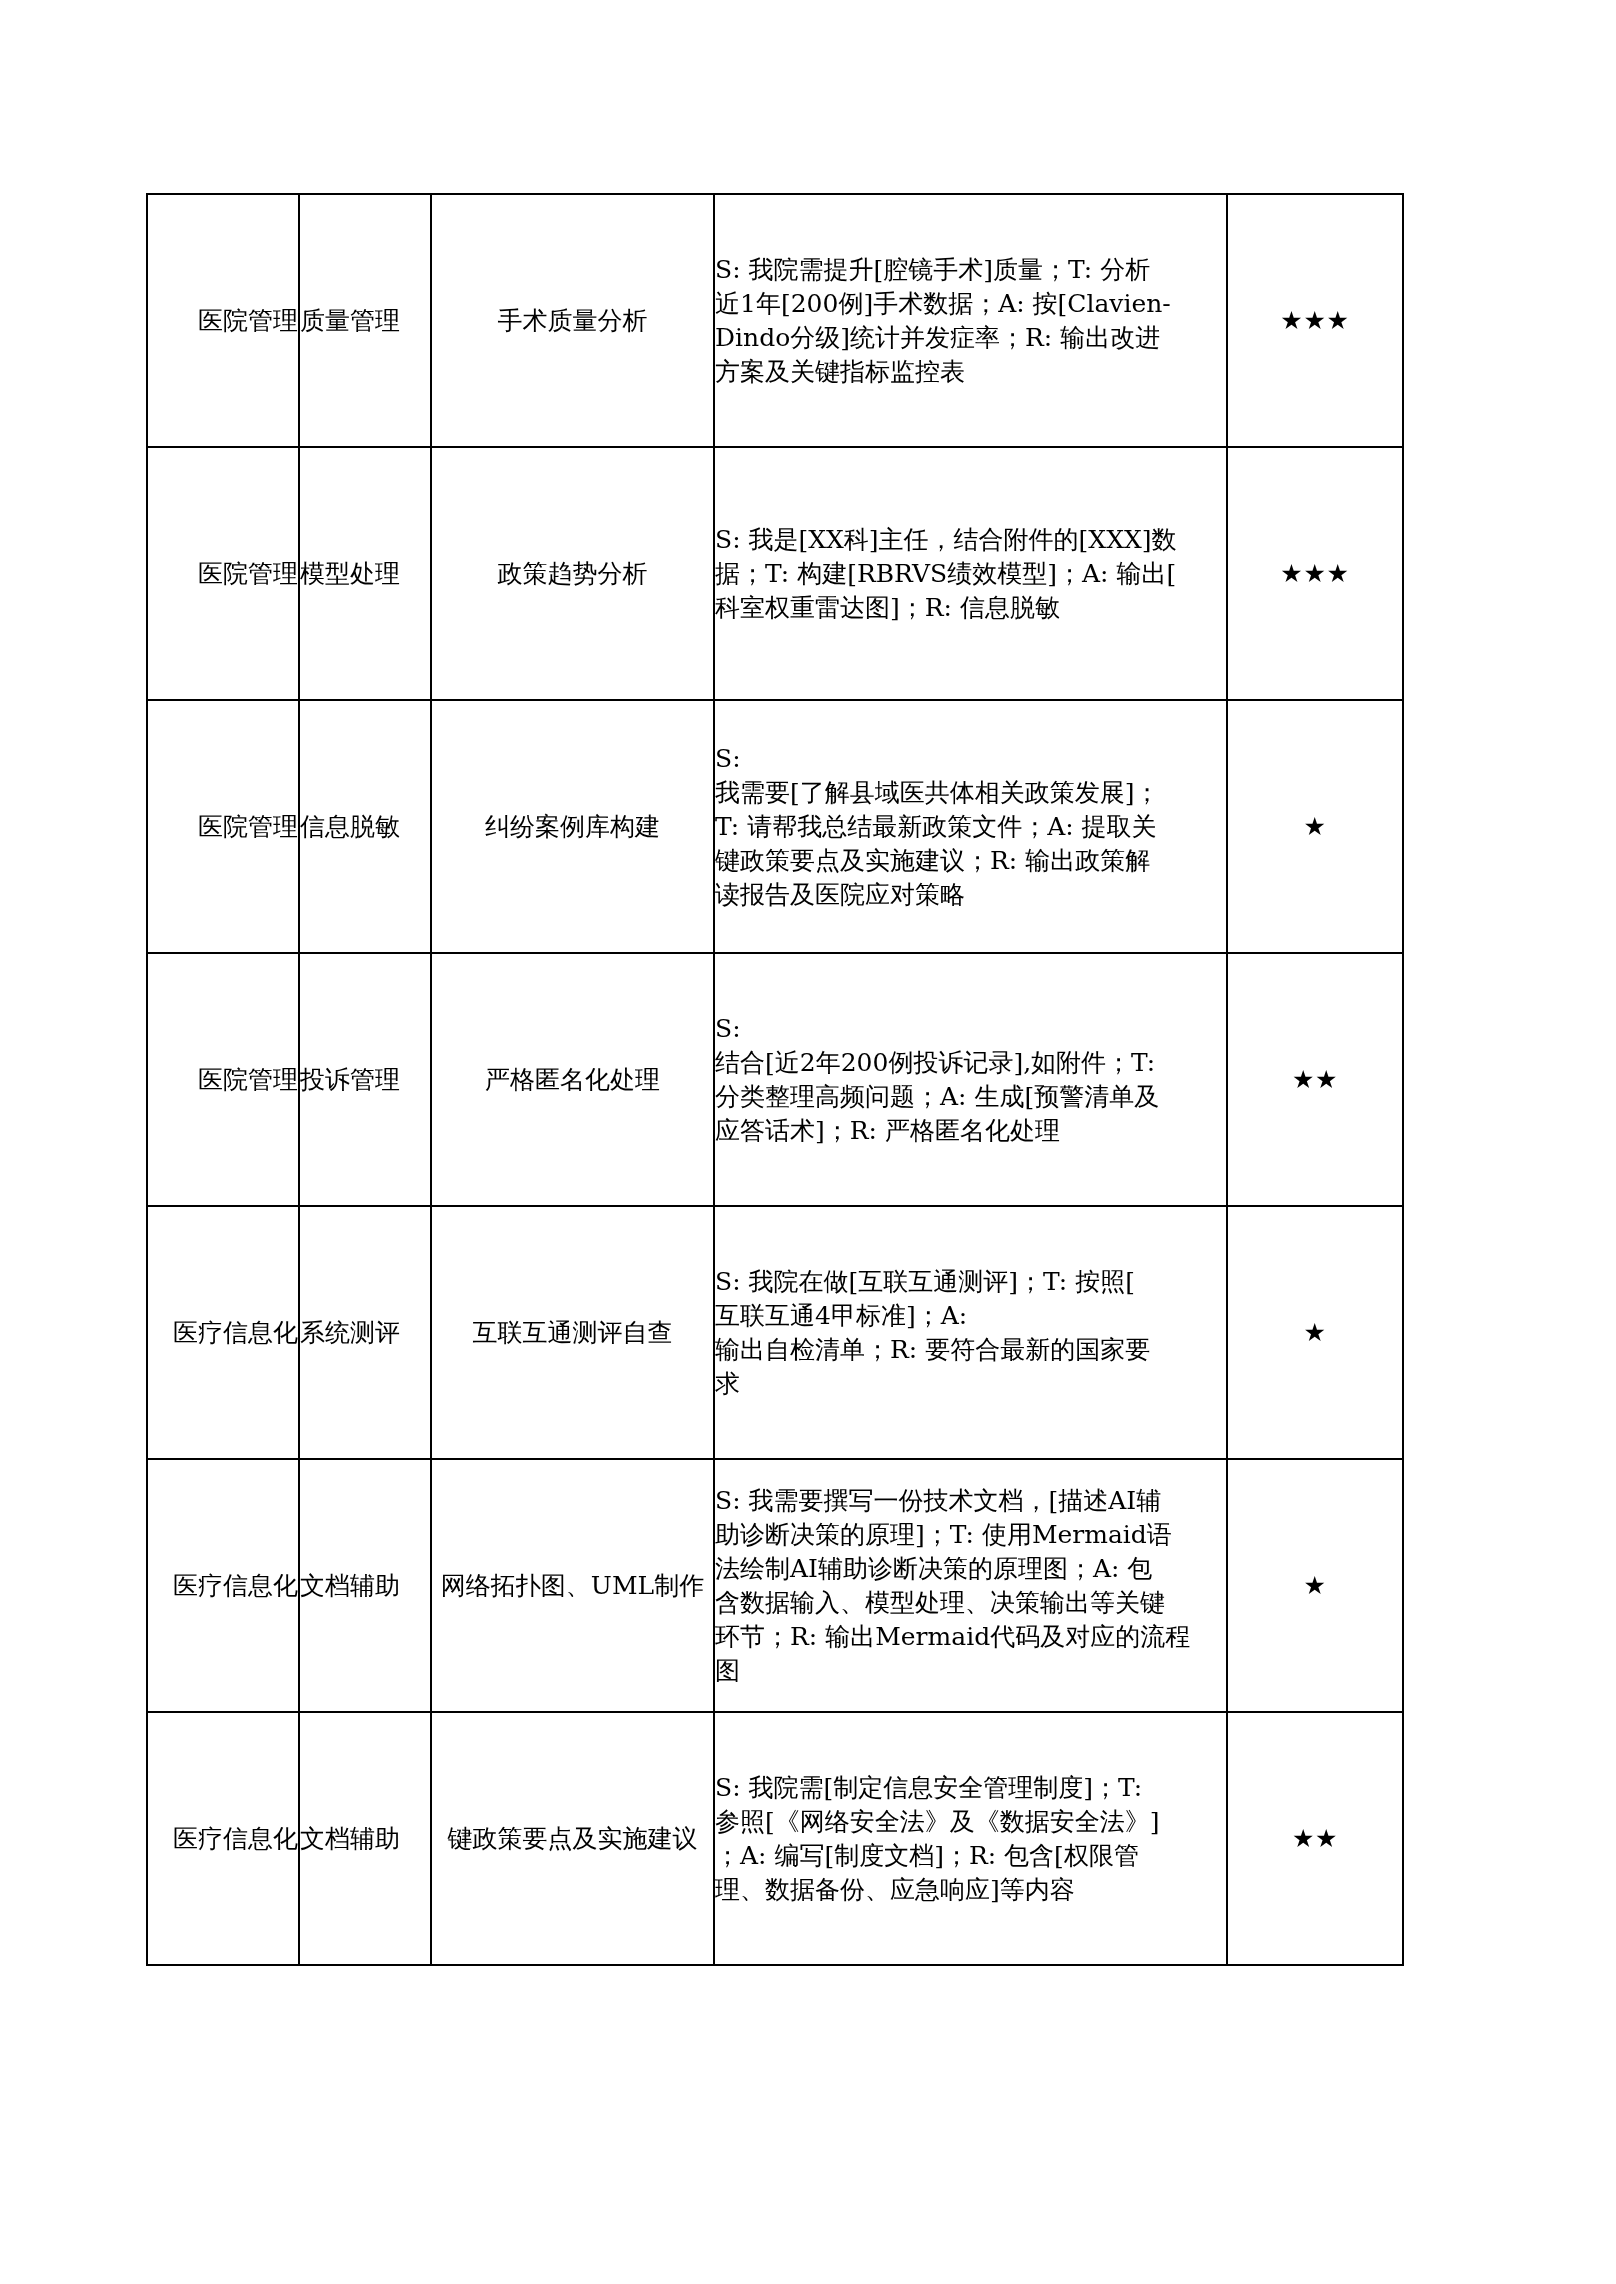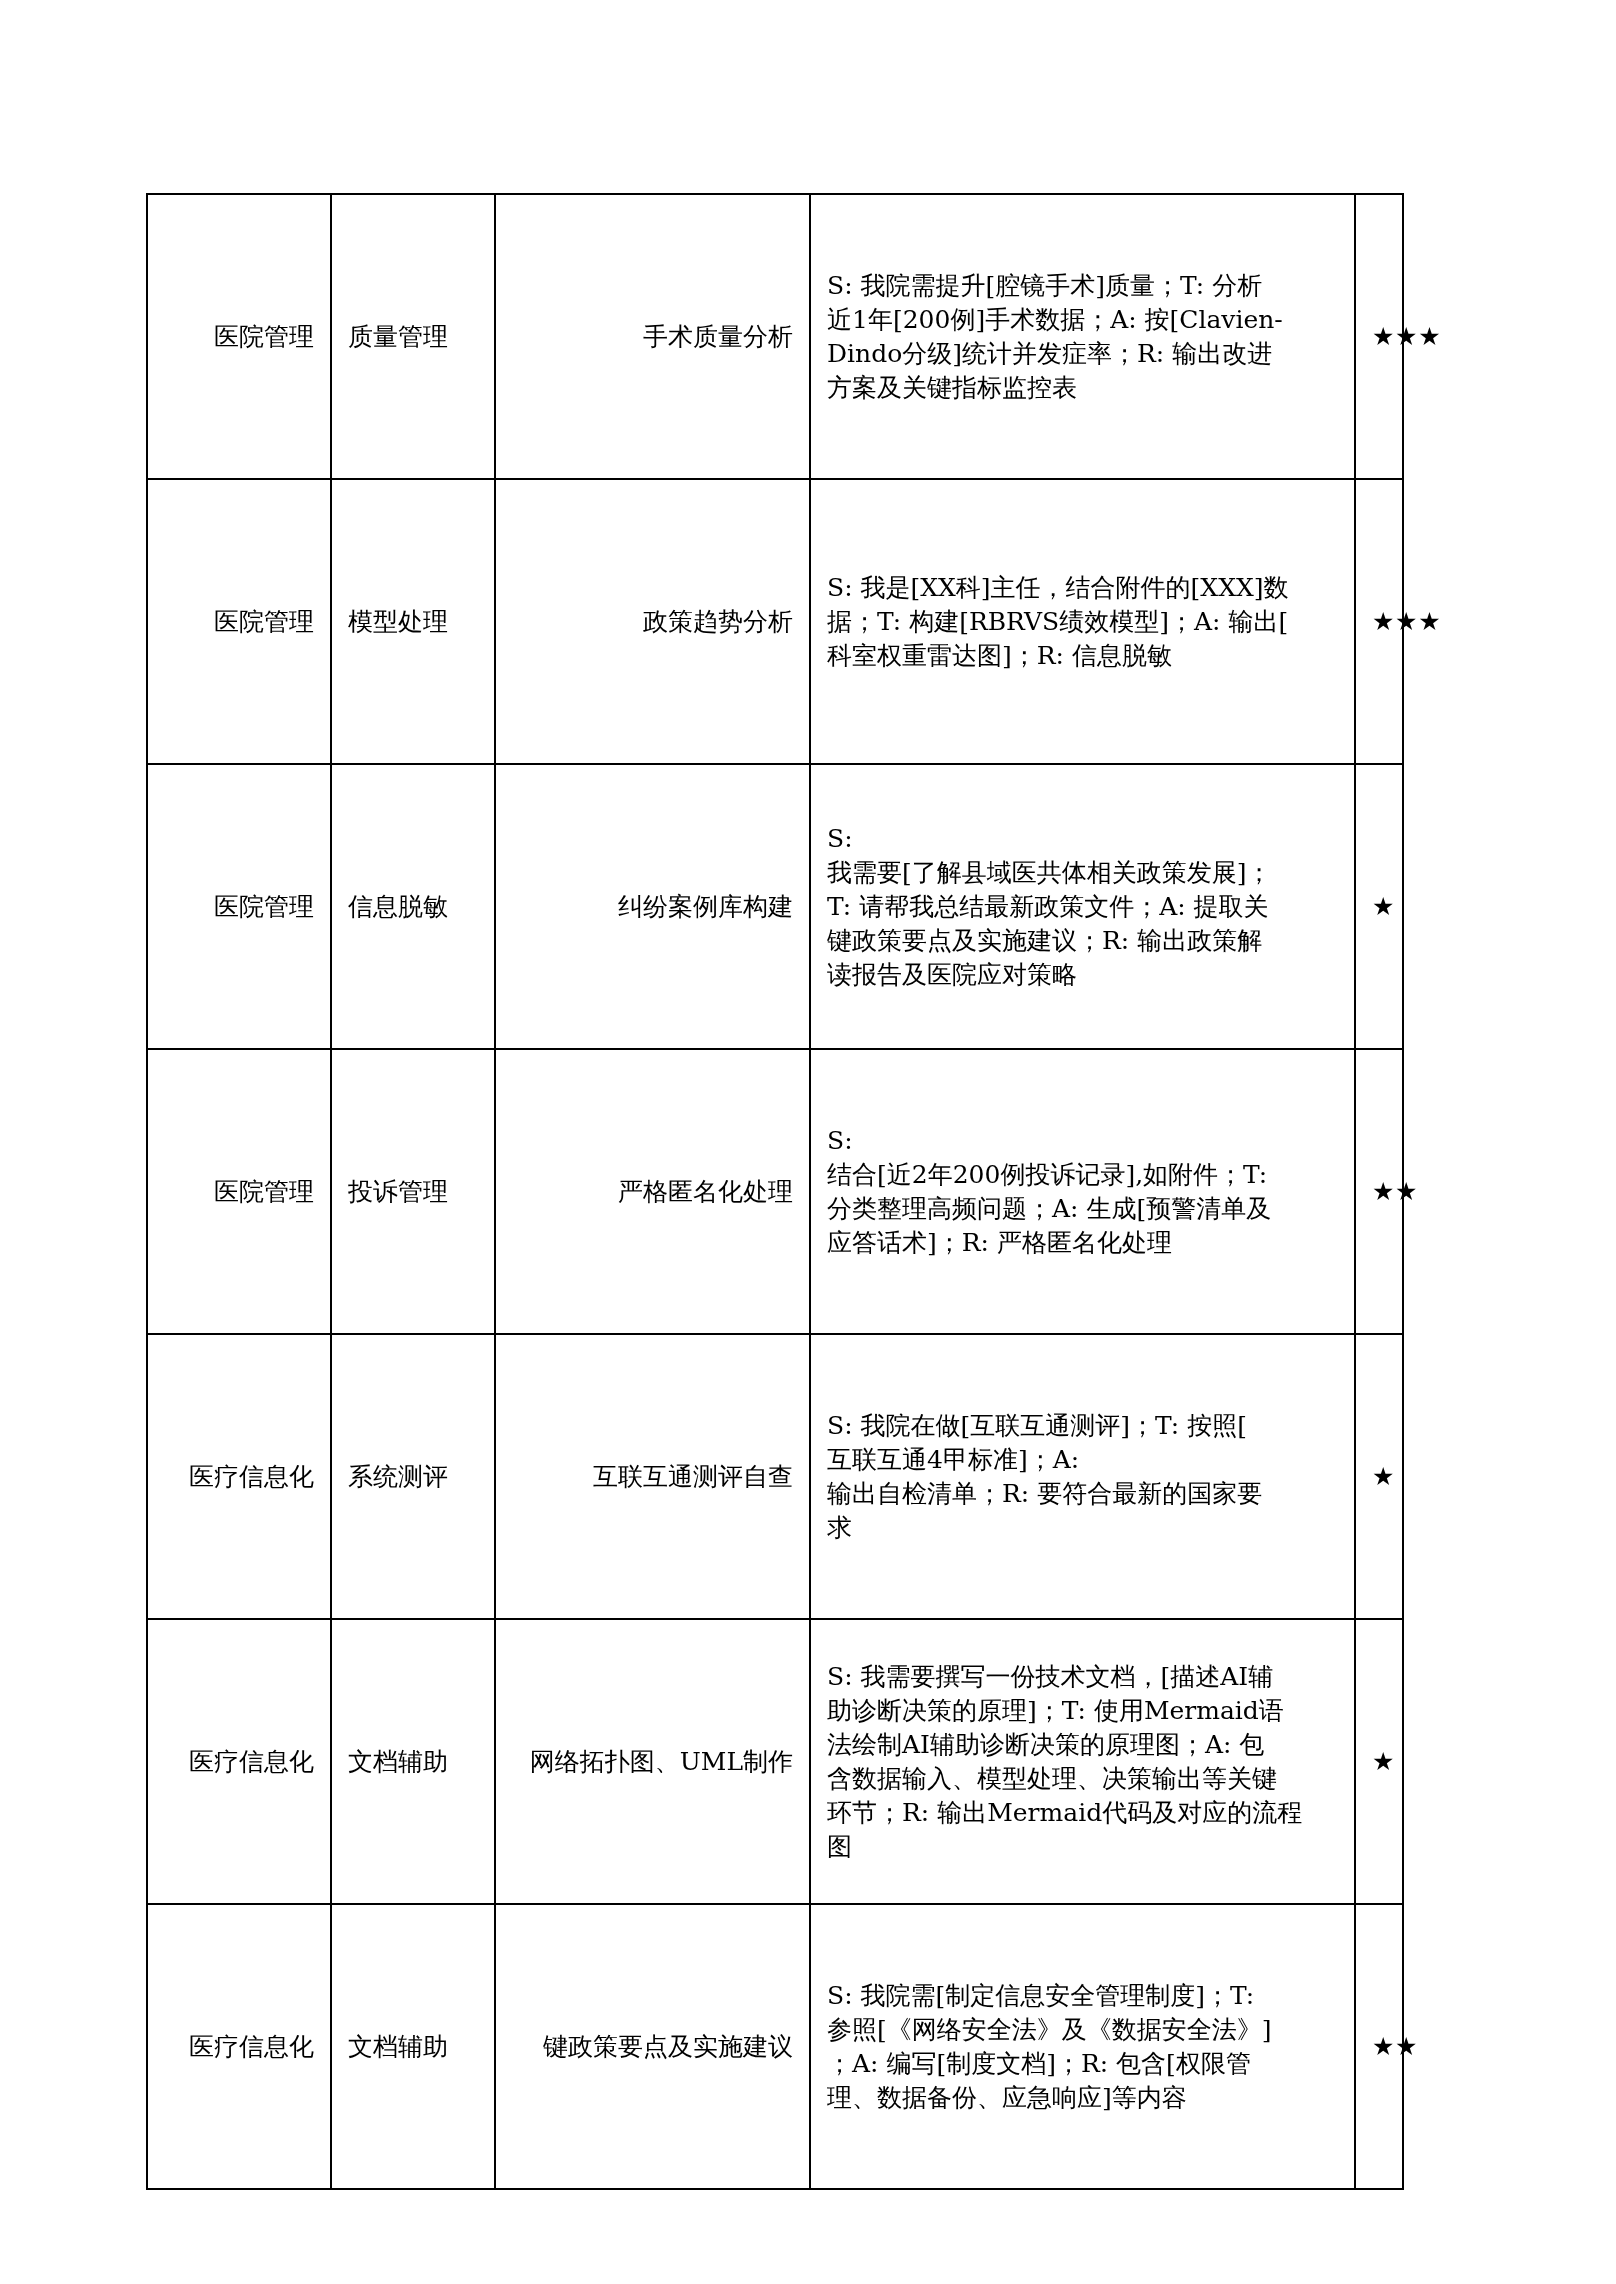--- a/index.html
+++ b/index.html
@@ -6,28 +6,28 @@
   body { width: 1616px; height: 2284px; position: relative; overflow: hidden;
          font-family: "DejaVu Serif", "Liberation Serif", serif; color: #000; }
   table.sheet {
     position: absolute; left: 146px; top: 193px;
     border-collapse: collapse; table-layout: fixed;
     width: 1258px;
   }
   table.sheet td {
     border: 2.6px solid #000;
     height: 251px;
-    padding: 16px;
+    padding: 0;
     vertical-align: middle;
     font-size: 25px;
     line-height: 34px;
   }
   td.c-cat { width: 150px; text-align: right; }
   td.c-sub { width: 130px; text-align: left; }
-  td.c-scene { width: 281px; text-align: right; }
+  td.c-scene { width: 281px; text-align: center; }
   td.c-prompt { width: 511px; text-align: left; padding-left: 3.9px; padding-right: 2.6px; word-break: break-all; }
   td.c-stars { text-align: center; font-size: 29px; letter-spacing: 0.7px; font-family: "DejaVu Sans", sans-serif; }
   .cell-text { display: inline-block; }
   .prompt-text { display: block; white-space: pre-wrap; }
 </style>
 </head>
 <body>
 
 <table class="sheet">
   <tbody>

